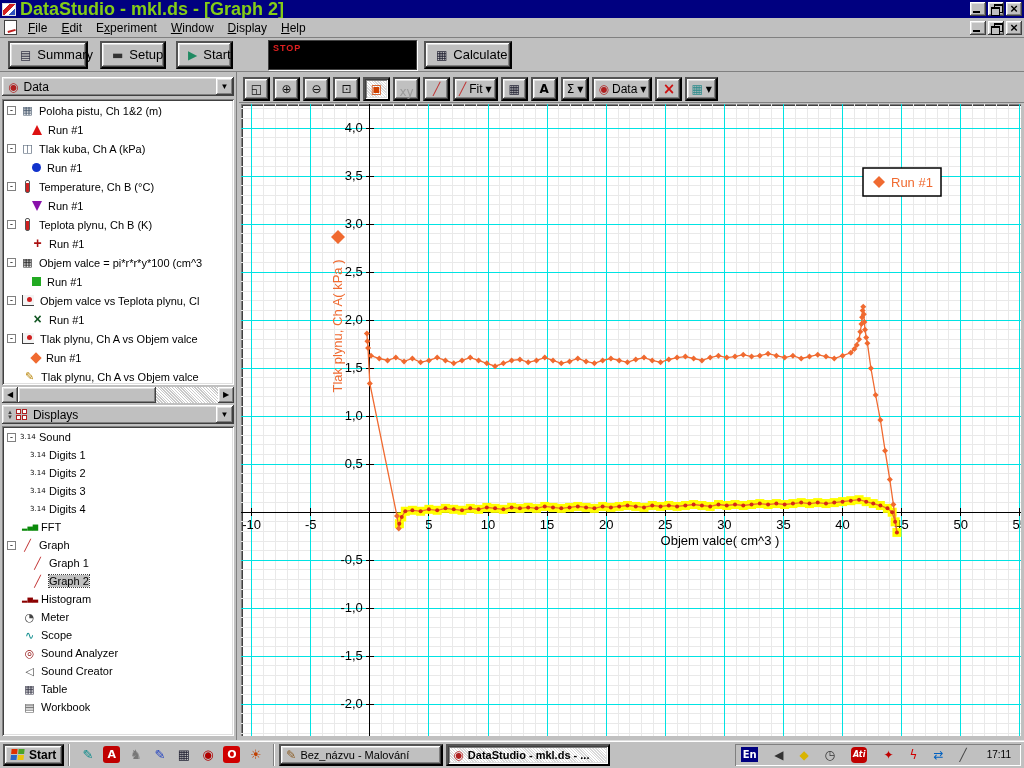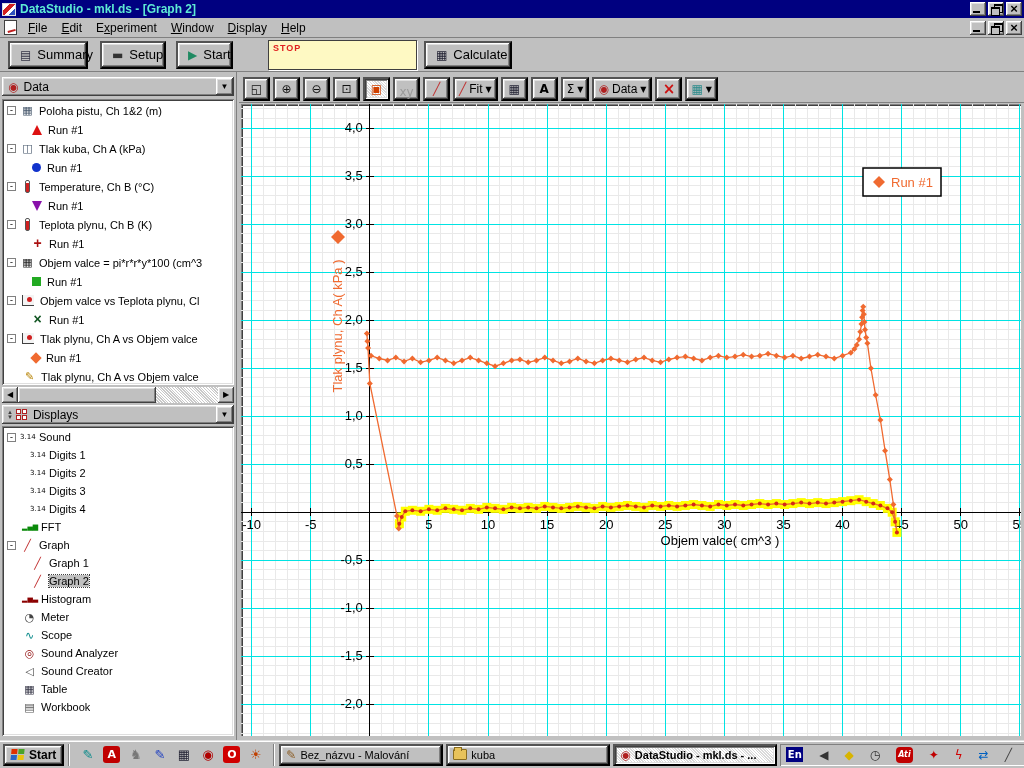--- a/index.html
+++ b/index.html
@@ -4,41 +4,41 @@
 <style>
   html,body{width:1024px;height:768px;margin:0;overflow:hidden;background:#c0c0c0;
     font-family:"Liberation Sans","DejaVu Sans",sans-serif;font-size:12px;color:#000;
     -webkit-font-smoothing:none;}
   *{box-sizing:border-box;}
   .out{box-shadow:inset -1px -1px 0 #404040,inset 1px 1px 0 #fff,inset -2px -2px 0 #808080,inset 2px 2px 0 #dfdfdf;background:#c0c0c0;}
   .well{background:#fff;box-shadow:inset 1px 1px 0 #808080,inset -1px -1px 0 #fff,inset 2px 2px 0 #404040,inset -2px -2px 0 #dfdfdf;}
 
   
   #titlebar{position:absolute;left:0;top:0;width:1024px;height:18px;background:#000080;display:flex;align-items:center;padding:0 2px;}
-  #titlebar .ttext{color:#5eead4;font-weight:bold;font-size:12px;margin-left:4px;flex:1;white-space:nowrap;}
+  #titlebar .ttext{color:#84cc16;font-weight:bold;font-size:18px;margin-left:4px;flex:1;white-space:nowrap;}
   .applogo{width:14px;height:13px;background:linear-gradient(135deg,#fff 30%,#d02020 30% 55%,#fff 55% 70%,#3050c0 70%);border:1px solid #dfdfdf;flex:none;}
   .wbtn{width:16px;height:14px;margin-left:2px;flex:none;position:relative;}
   .wmin::after{content:"";position:absolute;left:3px;bottom:3px;width:7px;height:2px;background:#000;}
   .wmax::before{content:"";position:absolute;left:6px;top:2px;width:7px;height:6px;border:1px solid #000;border-top-width:2px;background:#c0c0c0;}
   .wmax::after{content:"";position:absolute;left:3px;top:5px;width:7px;height:6px;border:1px solid #000;border-top-width:2px;background:#c0c0c0;}
   .wclose::after{content:"×";position:absolute;left:0;top:-1px;width:16px;text-align:center;font-weight:bold;font-size:13px;}
 
   
   #menubar{position:absolute;left:0;top:18px;width:1024px;height:20px;background:#c0c0c0;display:flex;align-items:center;border-bottom:1px solid #808080;padding:0 2px;}
   .docicon{width:13px;height:15px;background:#fff;border:1px solid #404040;position:relative;margin:0 4px 0 2px;flex:none;}
   .docicon::after{content:"";position:absolute;left:2px;top:4px;width:8px;height:5px;border-bottom:2px solid #c02020;transform:rotate(-15deg);}
   .mitem{padding:2px 7px;font-size:12px;}
   .mitem u{text-decoration:underline;}
   #menubar .spacer{flex:1;}
 
   
   #maintoolbar{position:absolute;left:0;top:38px;width:1024px;height:34px;background:#c0c0c0;display:flex;align-items:center;border-bottom:1px solid #808080;}
   .tbtn{height:28px;display:flex;align-items:center;gap:6px;padding:0 10px;font-size:13px;flex:none;}
   .tico{font-family:"DejaVu Sans",sans-serif;font-size:12px;}
-  #timer{width:149px;height:30px;background:#fef9c3;position:relative;flex:none;border:1px solid #404040;box-shadow:1px 1px 0 #fff;}
+  #timer{width:149px;height:30px;background:#000000;position:relative;flex:none;border:1px solid #404040;box-shadow:1px 1px 0 #fff;}
   #timer .stop{position:absolute;left:4px;top:2px;color:#e02020;font-size:9px;font-weight:bold;letter-spacing:1px;}
   #timer .time{position:absolute;right:3px;top:0px;color:#ff2a2a;font-family:"DejaVu Sans Mono",monospace;font-size:26px;font-weight:bold;letter-spacing:1px;}
 
   
   #leftpanel{position:absolute;left:0;top:72px;width:237px;height:668px;background:#c0c0c0;border-right:1px solid #808080;}
   .phead{position:absolute;left:2px;width:232px;height:19px;display:flex;align-items:center;font-size:12px;padding-left:2px;}
   .phead .drop{margin-left:auto;width:17px;height:17px;text-align:center;font-size:8px;line-height:17px;margin-right:1px;}
   .droplet{color:#b02020;font-size:12px;margin:0 5px 0 4px;}
   .gridicon{width:12px;height:12px;display:grid;grid-template-columns:5px 5px;grid-template-rows:5px 5px;gap:1px;margin:0 5px 0 1px;}
   .gridicon span{background:#fff;border:1px solid #b02020;}
@@ -816,24 +816,20 @@
         <span class="qli" style="color: rgb(176, 0, 0);">◉</span>
         <span class="qli" style="color: rgb(255, 255, 255); background: rgb(208, 0, 0); border-radius: 3px; font-weight: bold; font-size: 11px;">O</span>
         <span class="qli" style="color: rgb(192, 64, 0);">☀</span>
       </span>
     <span class="tb-sep"></span>
     <span id="tasks" style="display:flex;">
         <button class="task out">
           <span class="ticon" style="color: rgb(138, 90, 32);">✎</span>
           <span>Bez_názvu - Malování</span>
         </button>
-        <button class="task out">
-          <span class="icon-folder"></span>
-          <span>kuba</span>
-        </button>
         <button class="task out pressed">
           <span class="ticon" style="color: rgb(176, 32, 32);">◉</span>
           <span>DataStudio - mkl.ds - ...</span>
         </button>
       </span>
     <span id="tray">
         <span class="tri badge" style="background: rgb(0, 0, 128);">En</span>
         <span class="tri" style="color: rgb(51, 51, 51);">◀</span>
         <span class="tri" style="color: rgb(216, 180, 0);">◆</span>
         <span class="tri" style="color: rgb(51, 51, 51);">◷</span>

